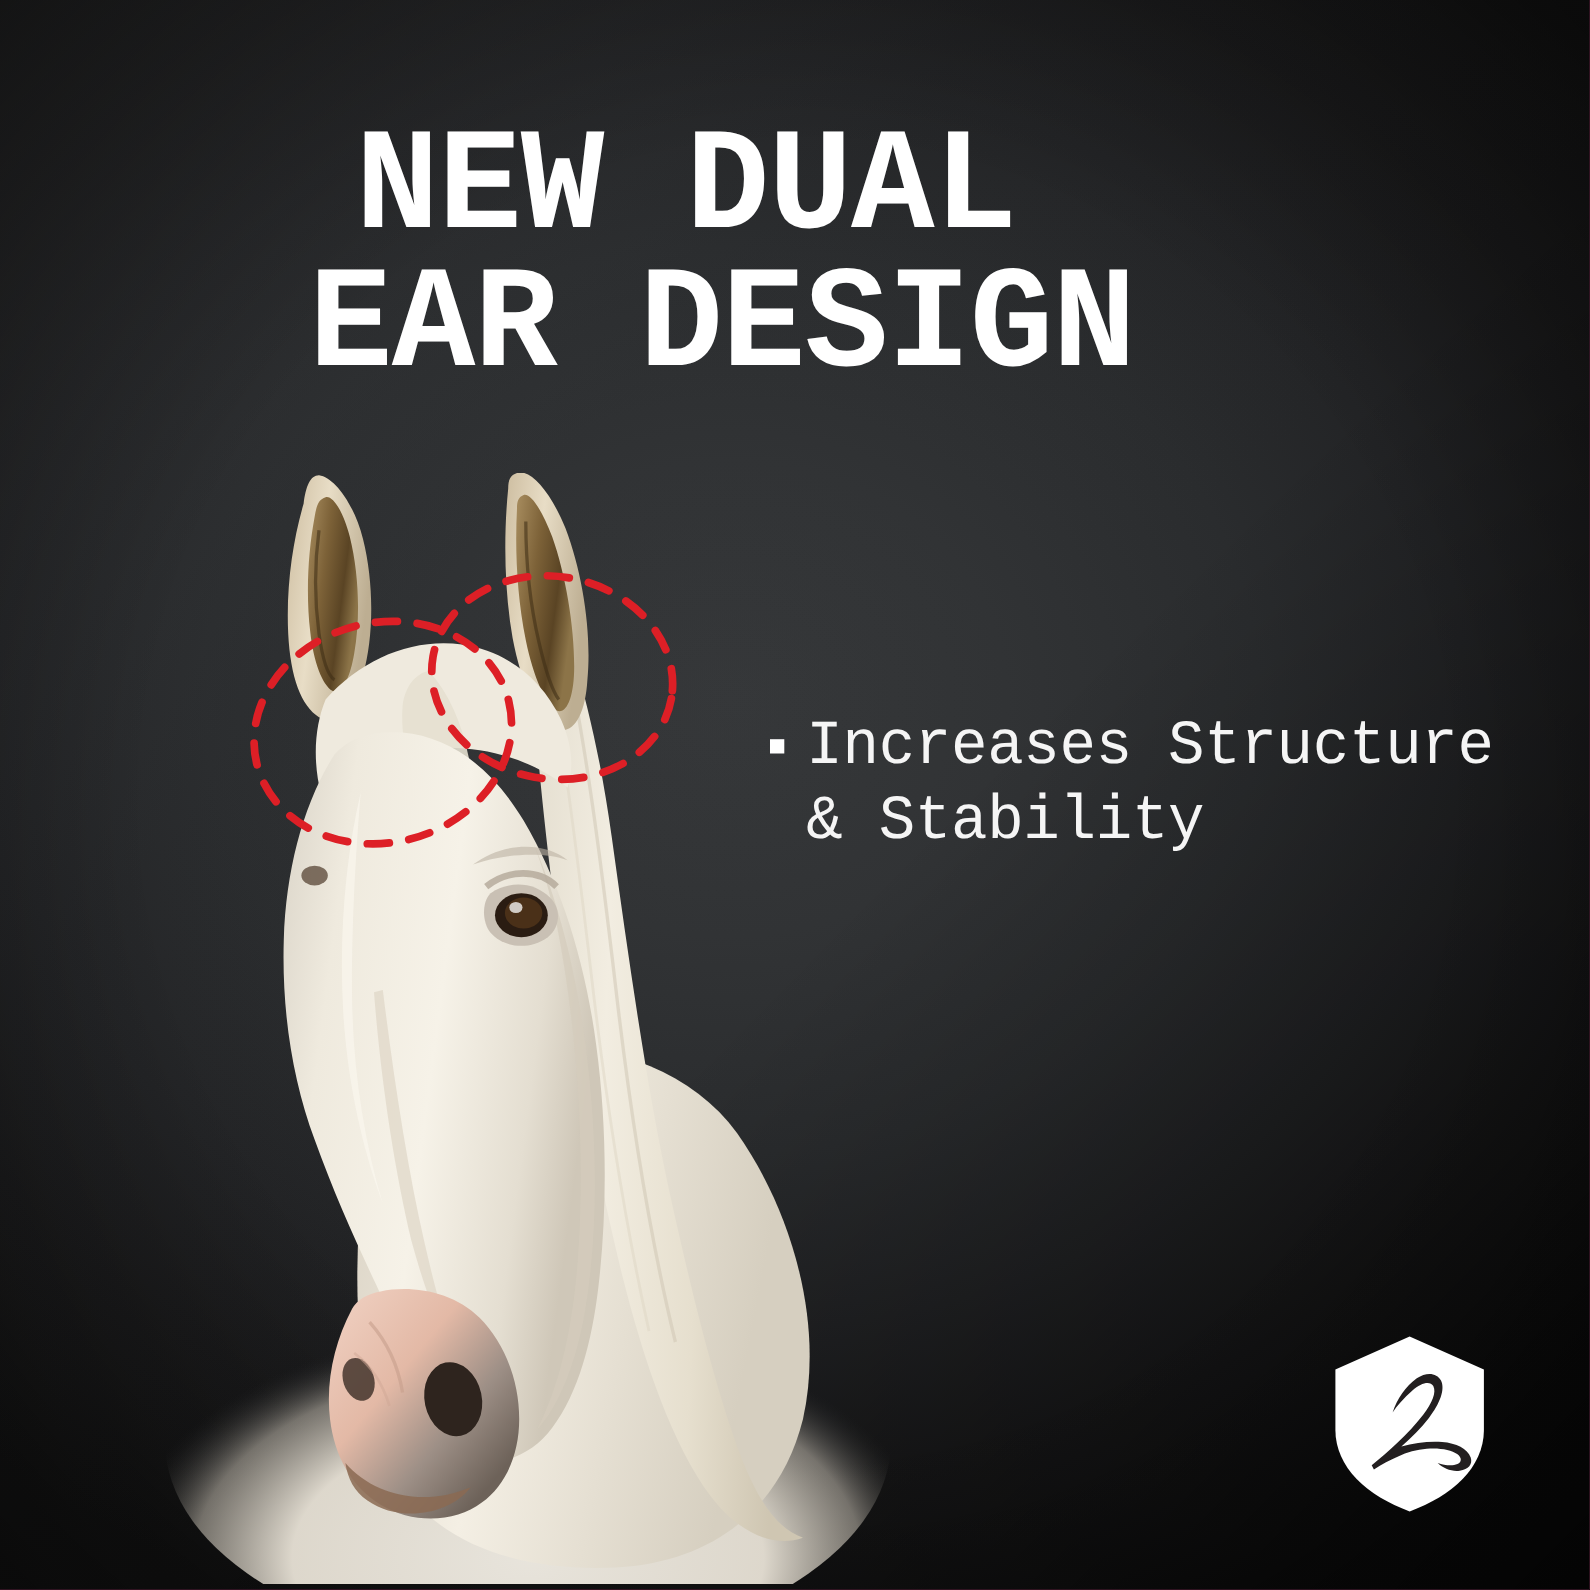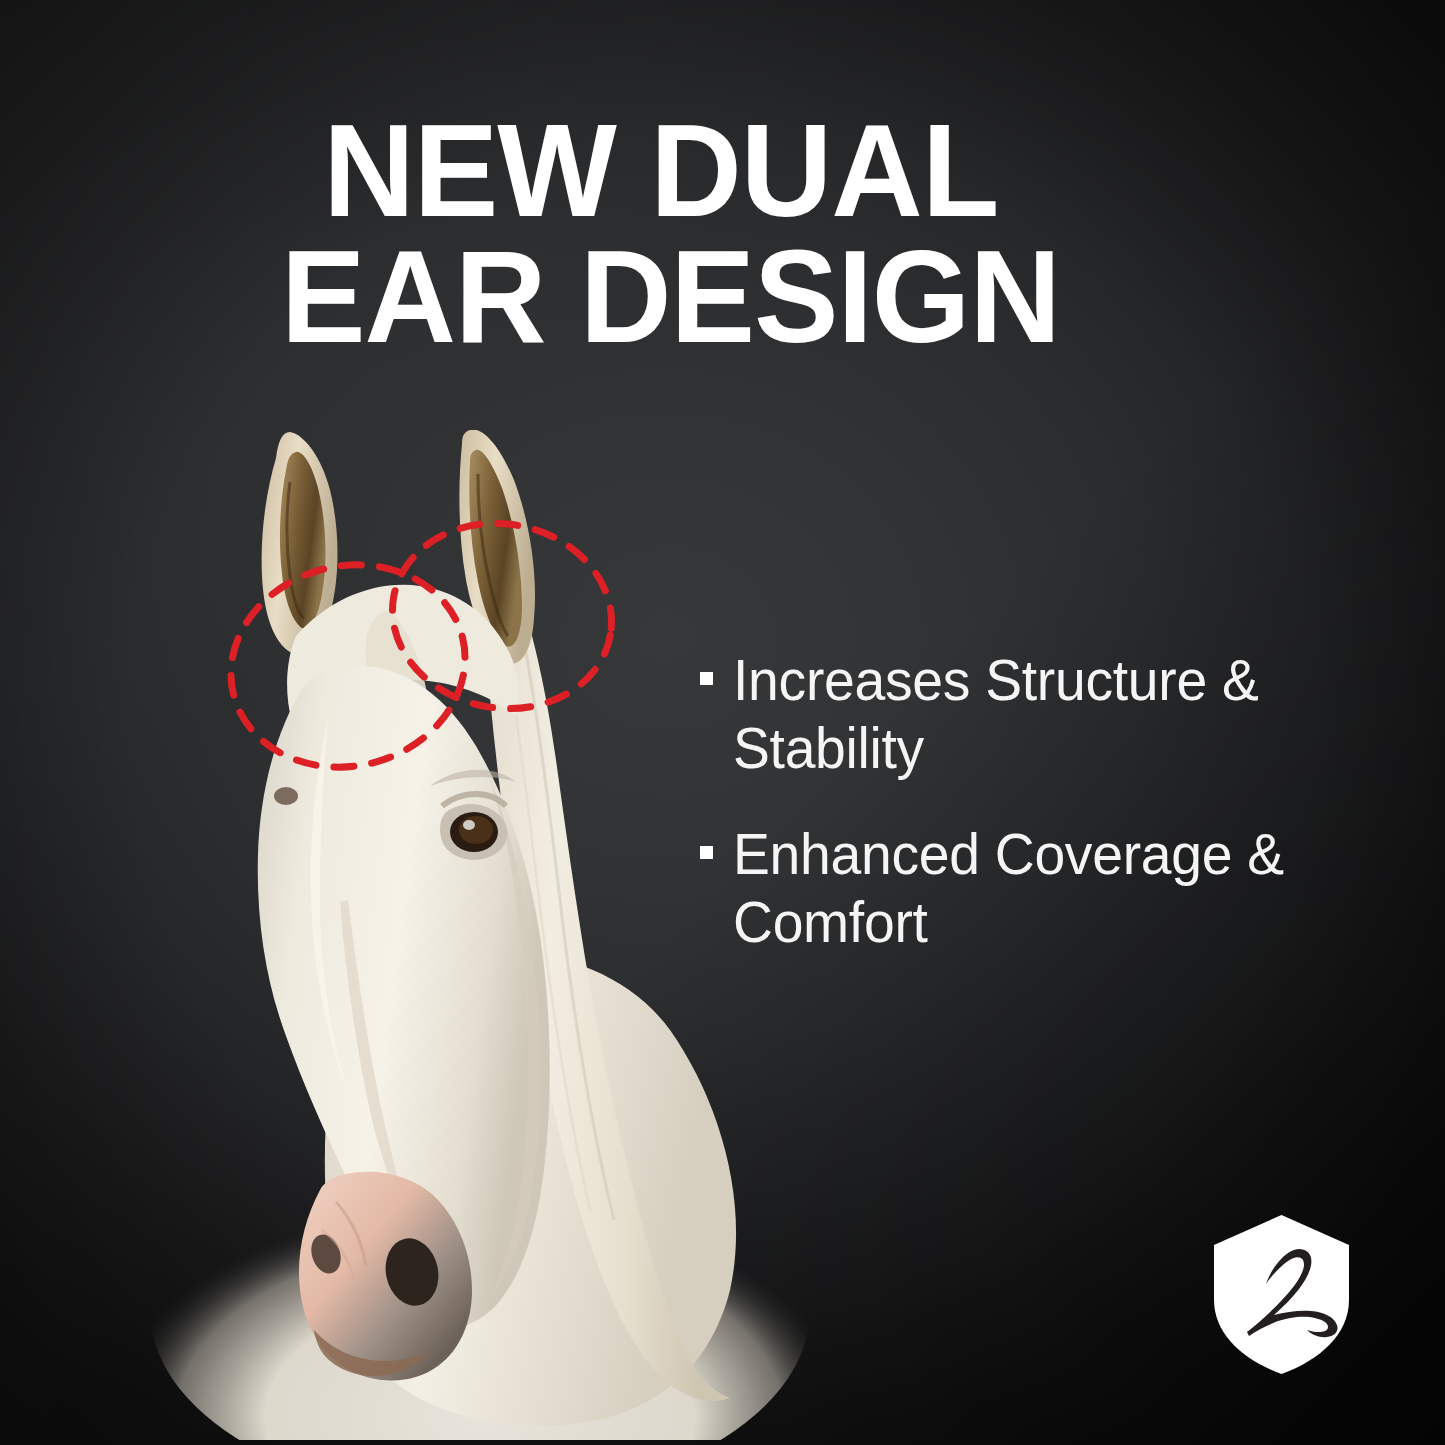--- a/index.html
+++ b/index.html
@@ -1,18 +1,18 @@
 <!DOCTYPE html>
 <html><head>
 <meta charset="utf-8">
 <style>
   html,body{margin:0;padding:0;background:#000;}
   #stage{
     position:relative;width:1445px;height:1445px;overflow:hidden;
-    font-family:Liberation Sans, sans-serif;
+    font-family:Liberation Mono, monospace;
     background:#ec4899;
   }
   
   .bg-base{position:absolute;inset:0;background:#141414;}
   .bg-radial{
     position:absolute;inset:0;
     background:radial-gradient(ellipse 72% 62% at 46% 44%,
       #36383a 0%, #313335 24%, #2a2c2e 46%, #222325 64%,
       #1a1a1b 80%, #121212 100%);
   }
@@ -220,24 +220,20 @@
   <div class="headline">
     <span class="hl-line hl-1">NEW DUAL</span>
     <span class="hl-line hl-2">EAR DESIGN</span>
   </div>
 
   <div class="bullets">
     <div class="bullet">
       <span class="bullet-mark"></span>
       <span class="bullet-text">Increases Structure &amp; Stability</span>
     </div>
-    <div class="bullet">
-      <span class="bullet-mark"></span>
-      <span class="bullet-text">Enhanced Coverage &amp; Comfort</span>
-    </div>
   </div>
 
   <div class="logo">
     <svg viewBox="0 0 155 165" xmlns="http://www.w3.org/2000/svg">
       <path d="M77.5 3 L145 33 L145 88 C145 122 116 148 77.5 162 C39 148 10 122 10 88 L10 33 Z" fill="#ffffff"></path>
       <path d="M43 120 C58 108 76 92 90 74 C98 63 102 54 99 48 C96 43 88 45 80 52
                C72 59 66 66 62 72 C66 60 74 48 84 41 C93 35 102 36 106 43
                C110 51 105 64 95 77 C88 86 79 95 70 103
                C82 100 95 98 107 99 C120 100 130 105 133 113
                C135 119 131 124 123 125 C116 126 108 123 103 118

